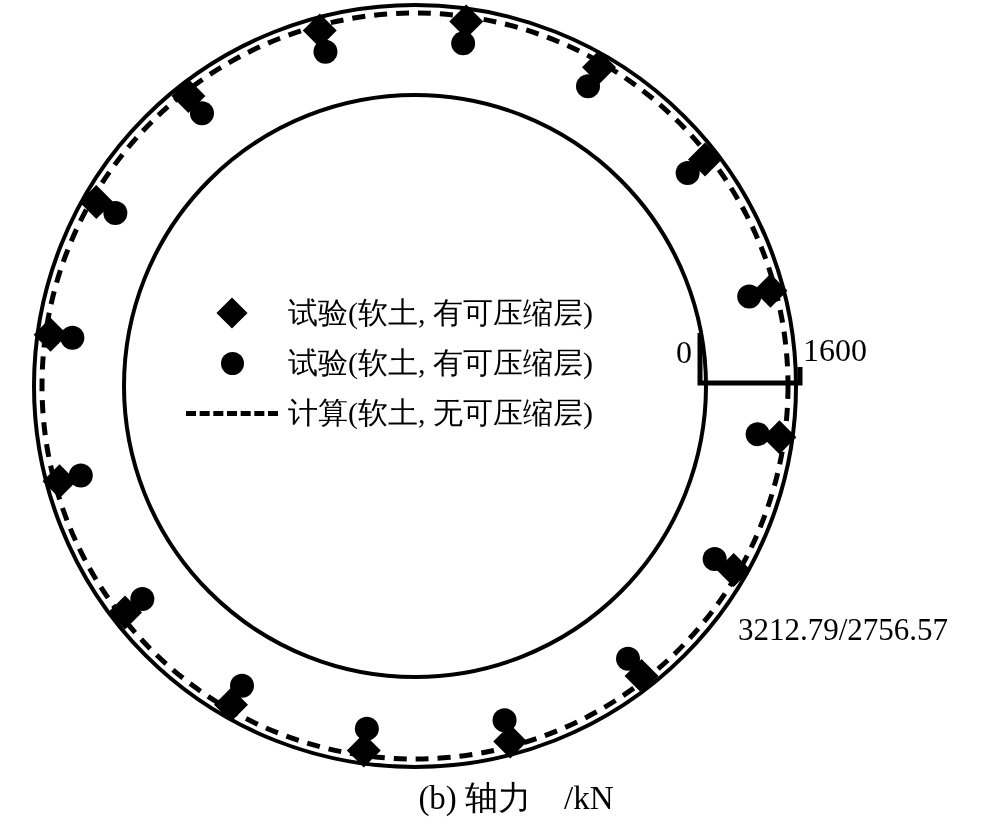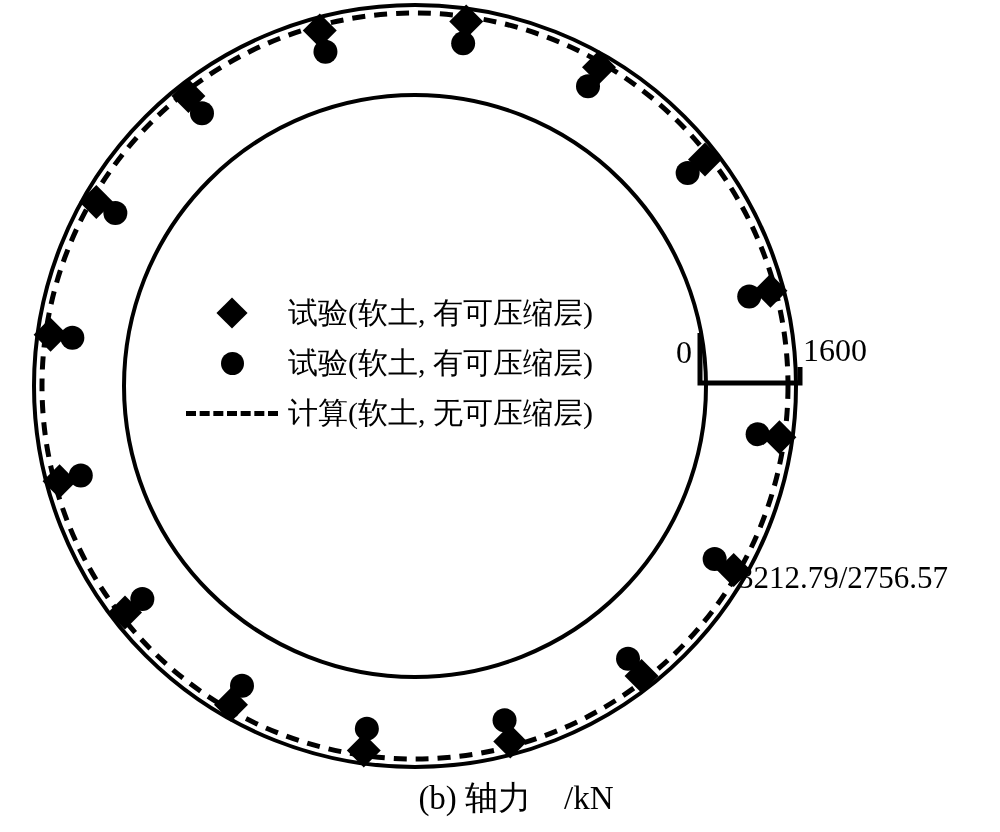--- a/index.html
+++ b/index.html
@@ -82,21 +82,21 @@
   #label-zero {
     left: 676px;
     top: 336px;
   }
   #label-scale-max {
     left: 803px;
     top: 334px;
   }
   #label-value {
     left: 738px;
-    top: 562px;
+    top: 614px;
     font-size: 31px;
   }
   #caption {
     position: absolute;
     left: 16px;
     top: 782px;
     width: 1000px;
     text-align: center;
     font-size: 33px;
     line-height: 1;

